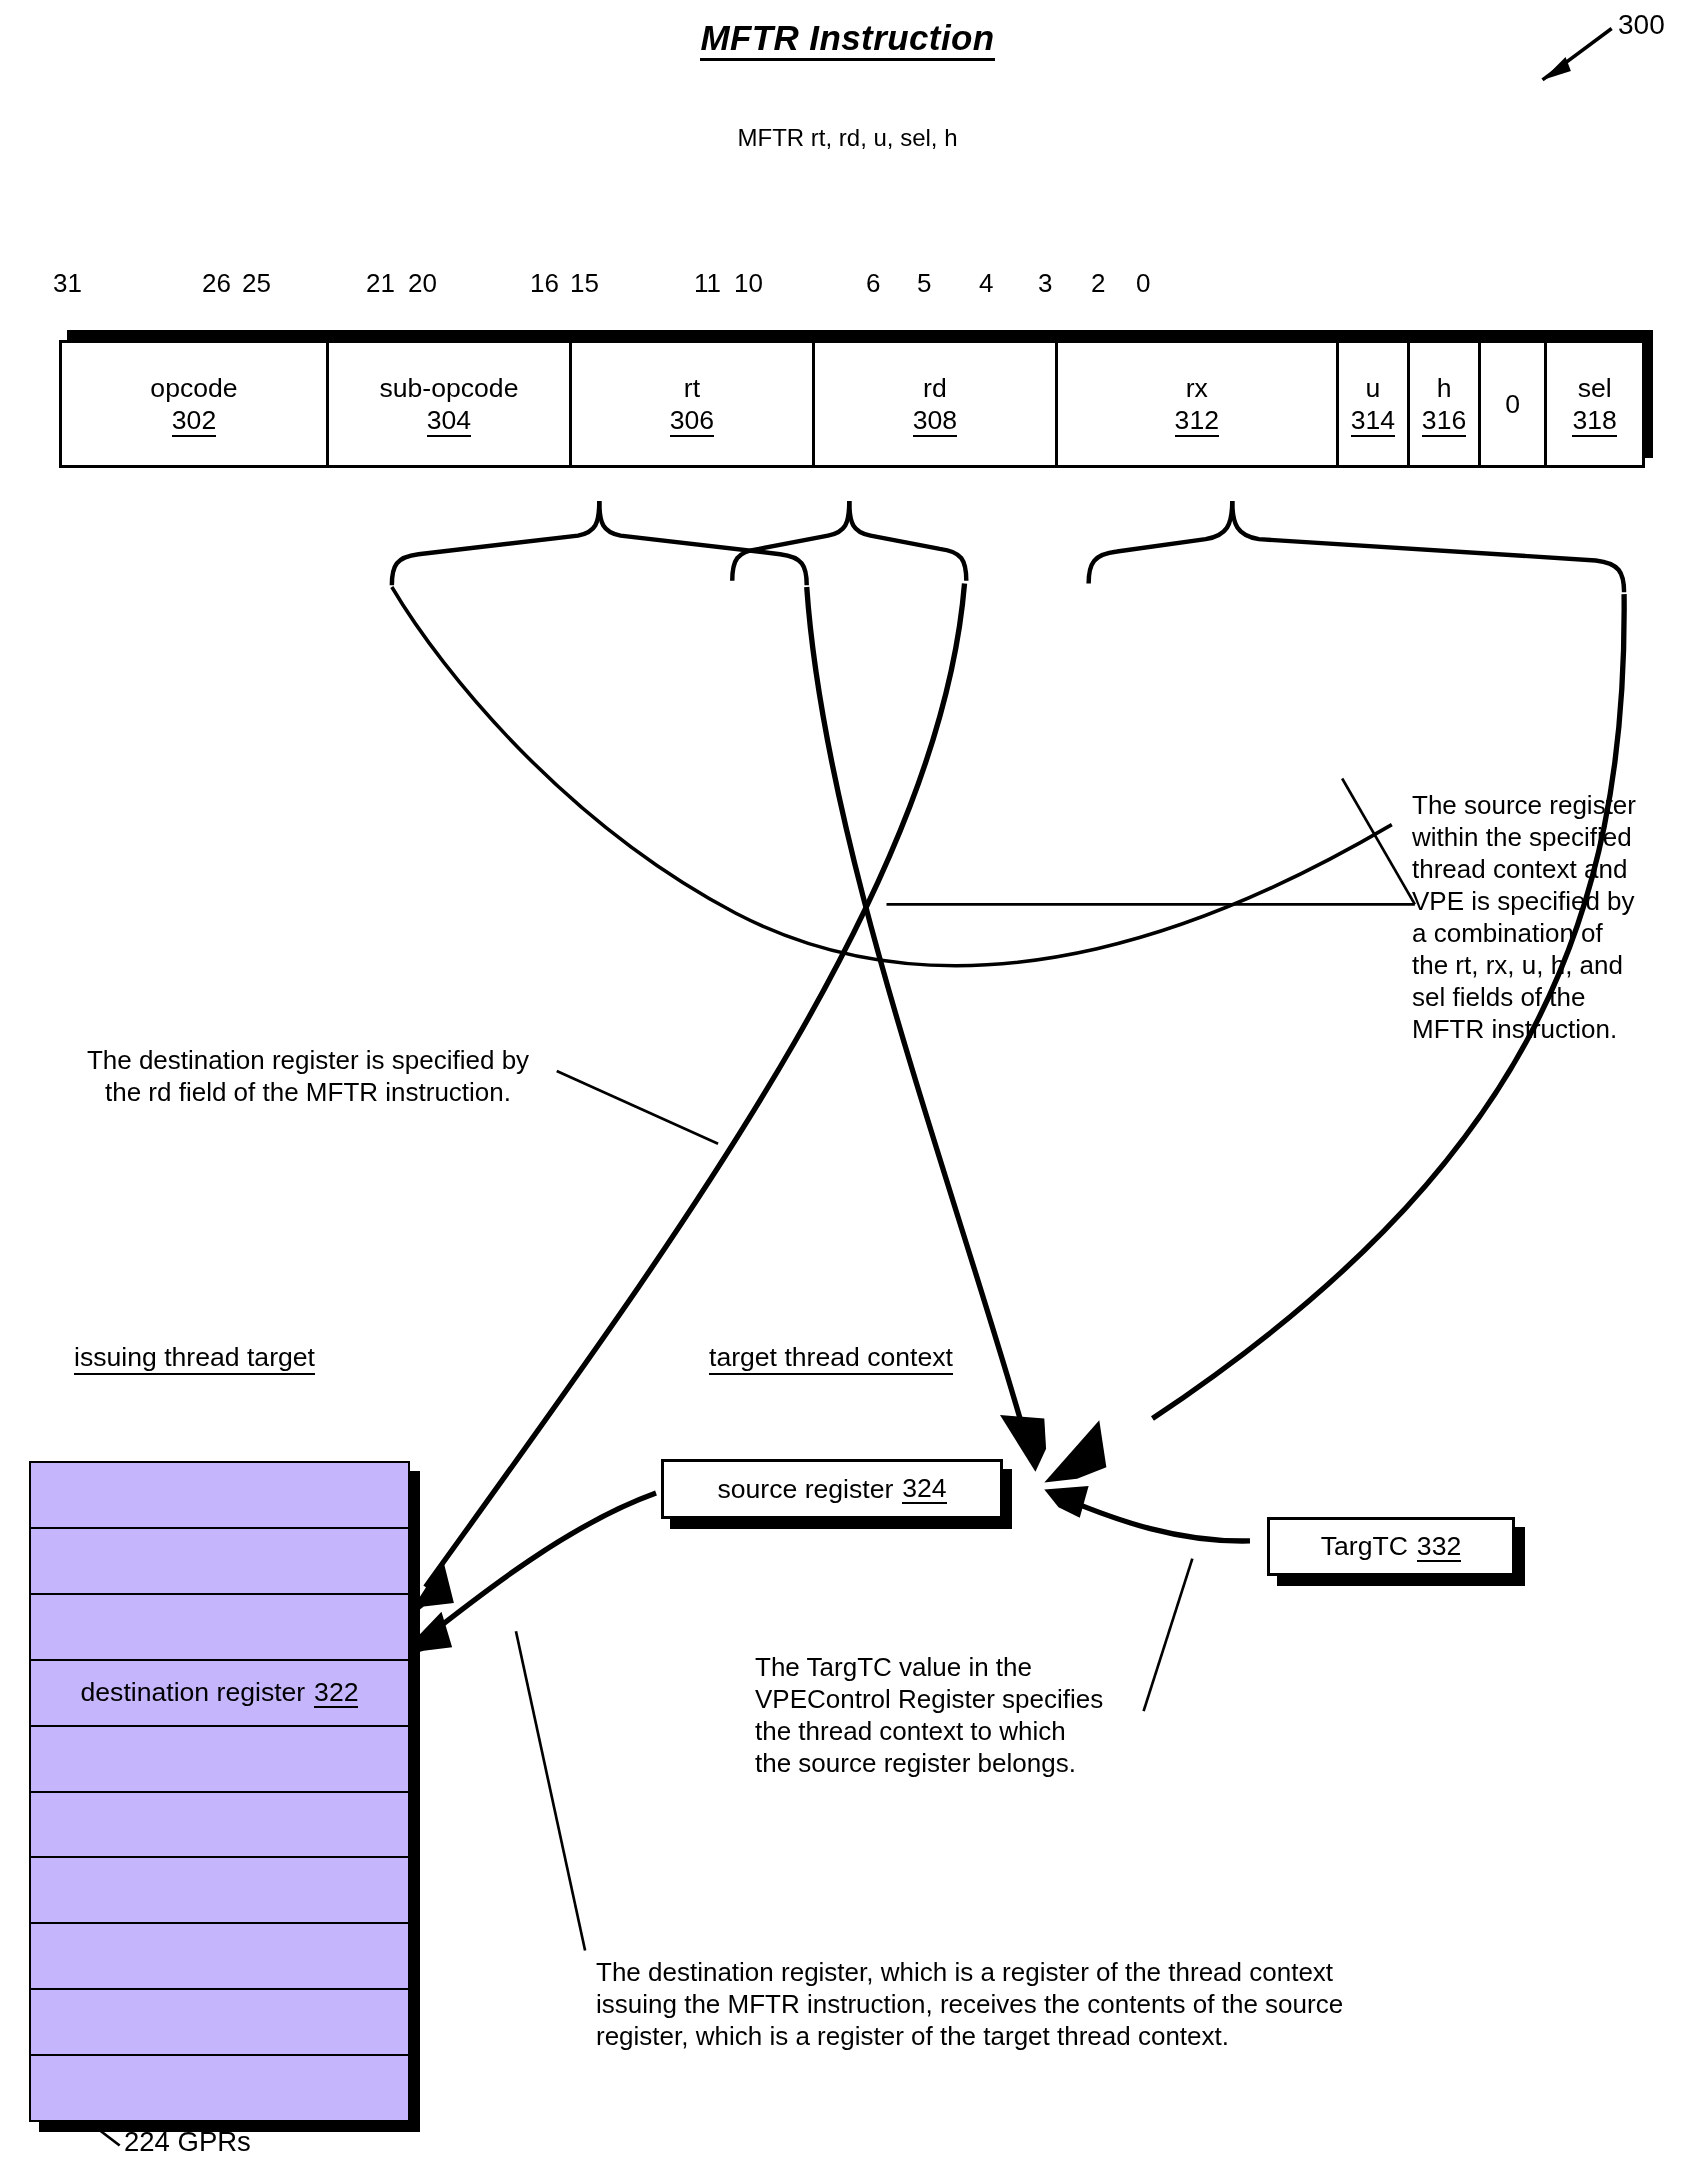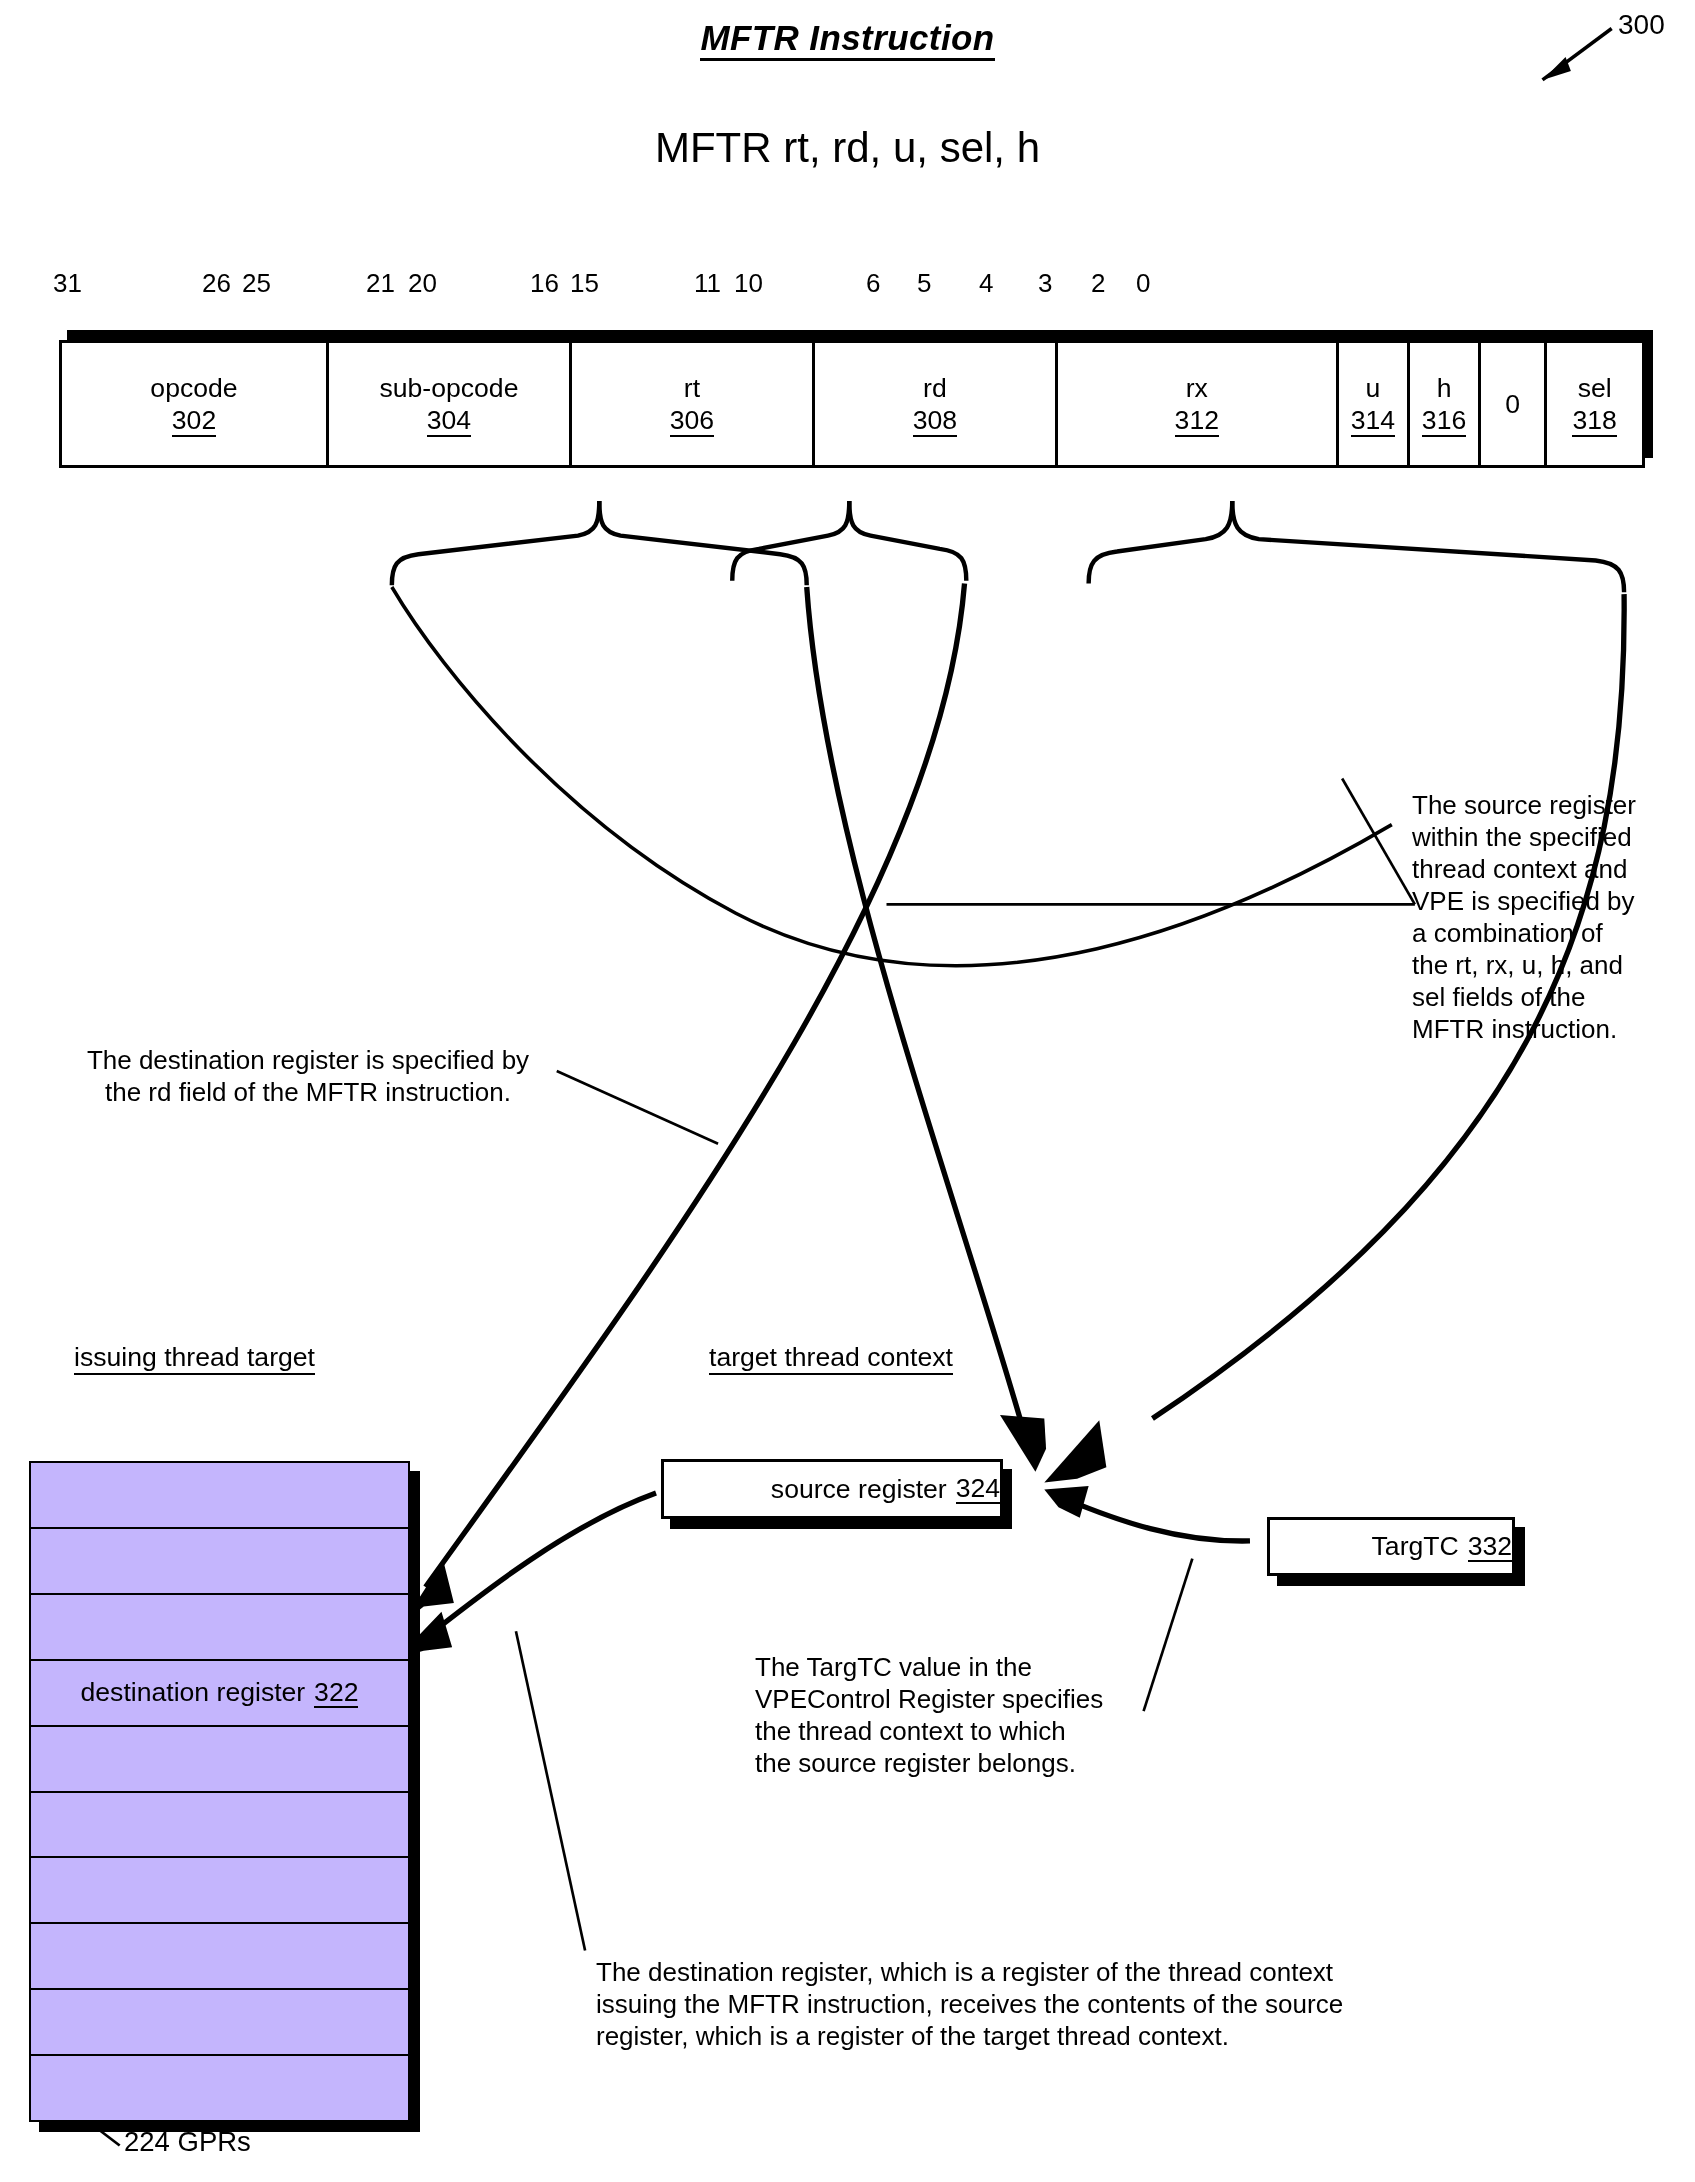--- a/index.html
+++ b/index.html
@@ -51,21 +51,21 @@
     font-size: 28px;
   }
 
   
   .mnemonic {
     position: absolute;
     left: 0;
     top: 124px;
     width: 1695px;
     text-align: center;
-    font-size: 42px;
+    font-size: 24px;
   }
 
   
   .bitruler {
     position: absolute;
     left: 53px;
     top: 270px;
     width: 1596px;
     height: 30px;
   }
@@ -118,21 +118,21 @@
   }
 
   
   .boxlabel {
     position: absolute;
     background: #ffffff;
     border: 3.5px solid #000000;
     box-sizing: border-box;
     display: flex;
     align-items: center;
-    justify-content: flex-end;
+    justify-content: center;
     font-size: 26.6px;
     white-space: nowrap;
     z-index: 6;
   }
   .boxshadow {
     position: absolute;
     background: #000000;
     z-index: 5;
   }
   .boxlabel .ref {

